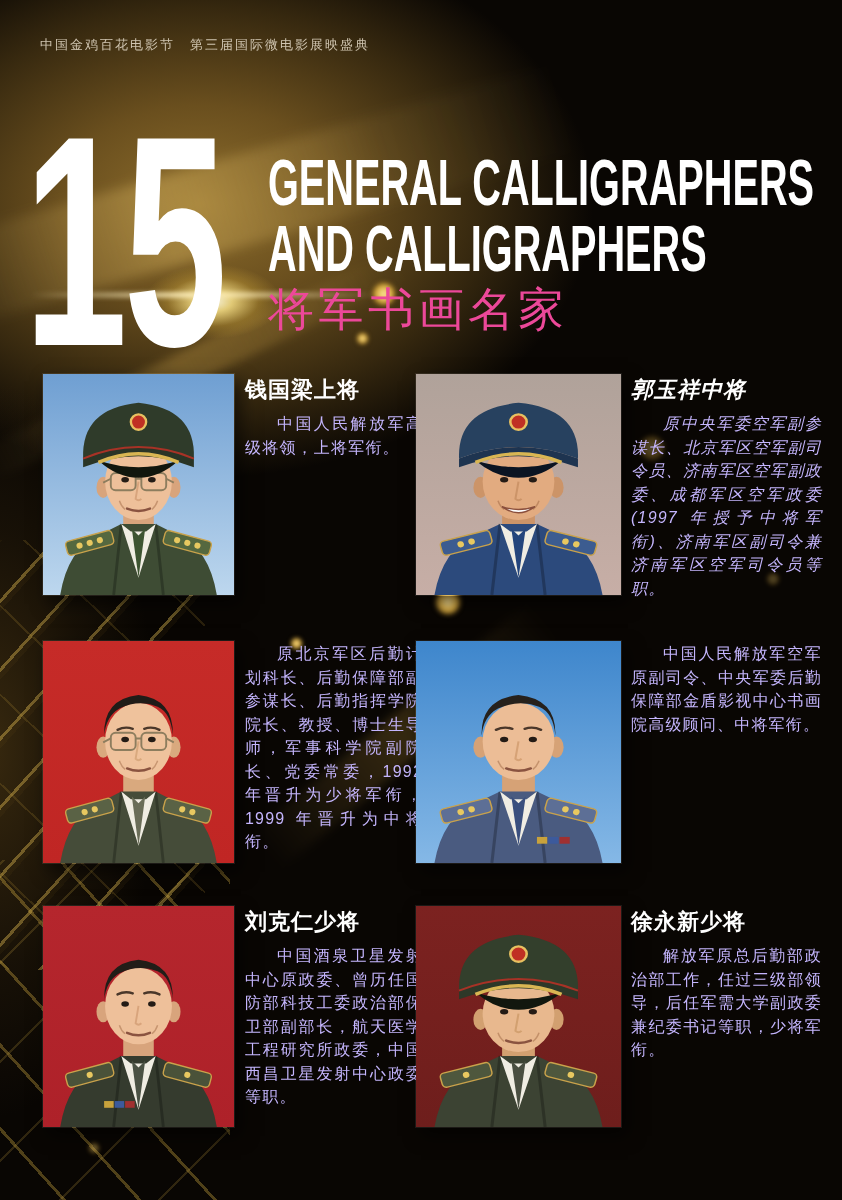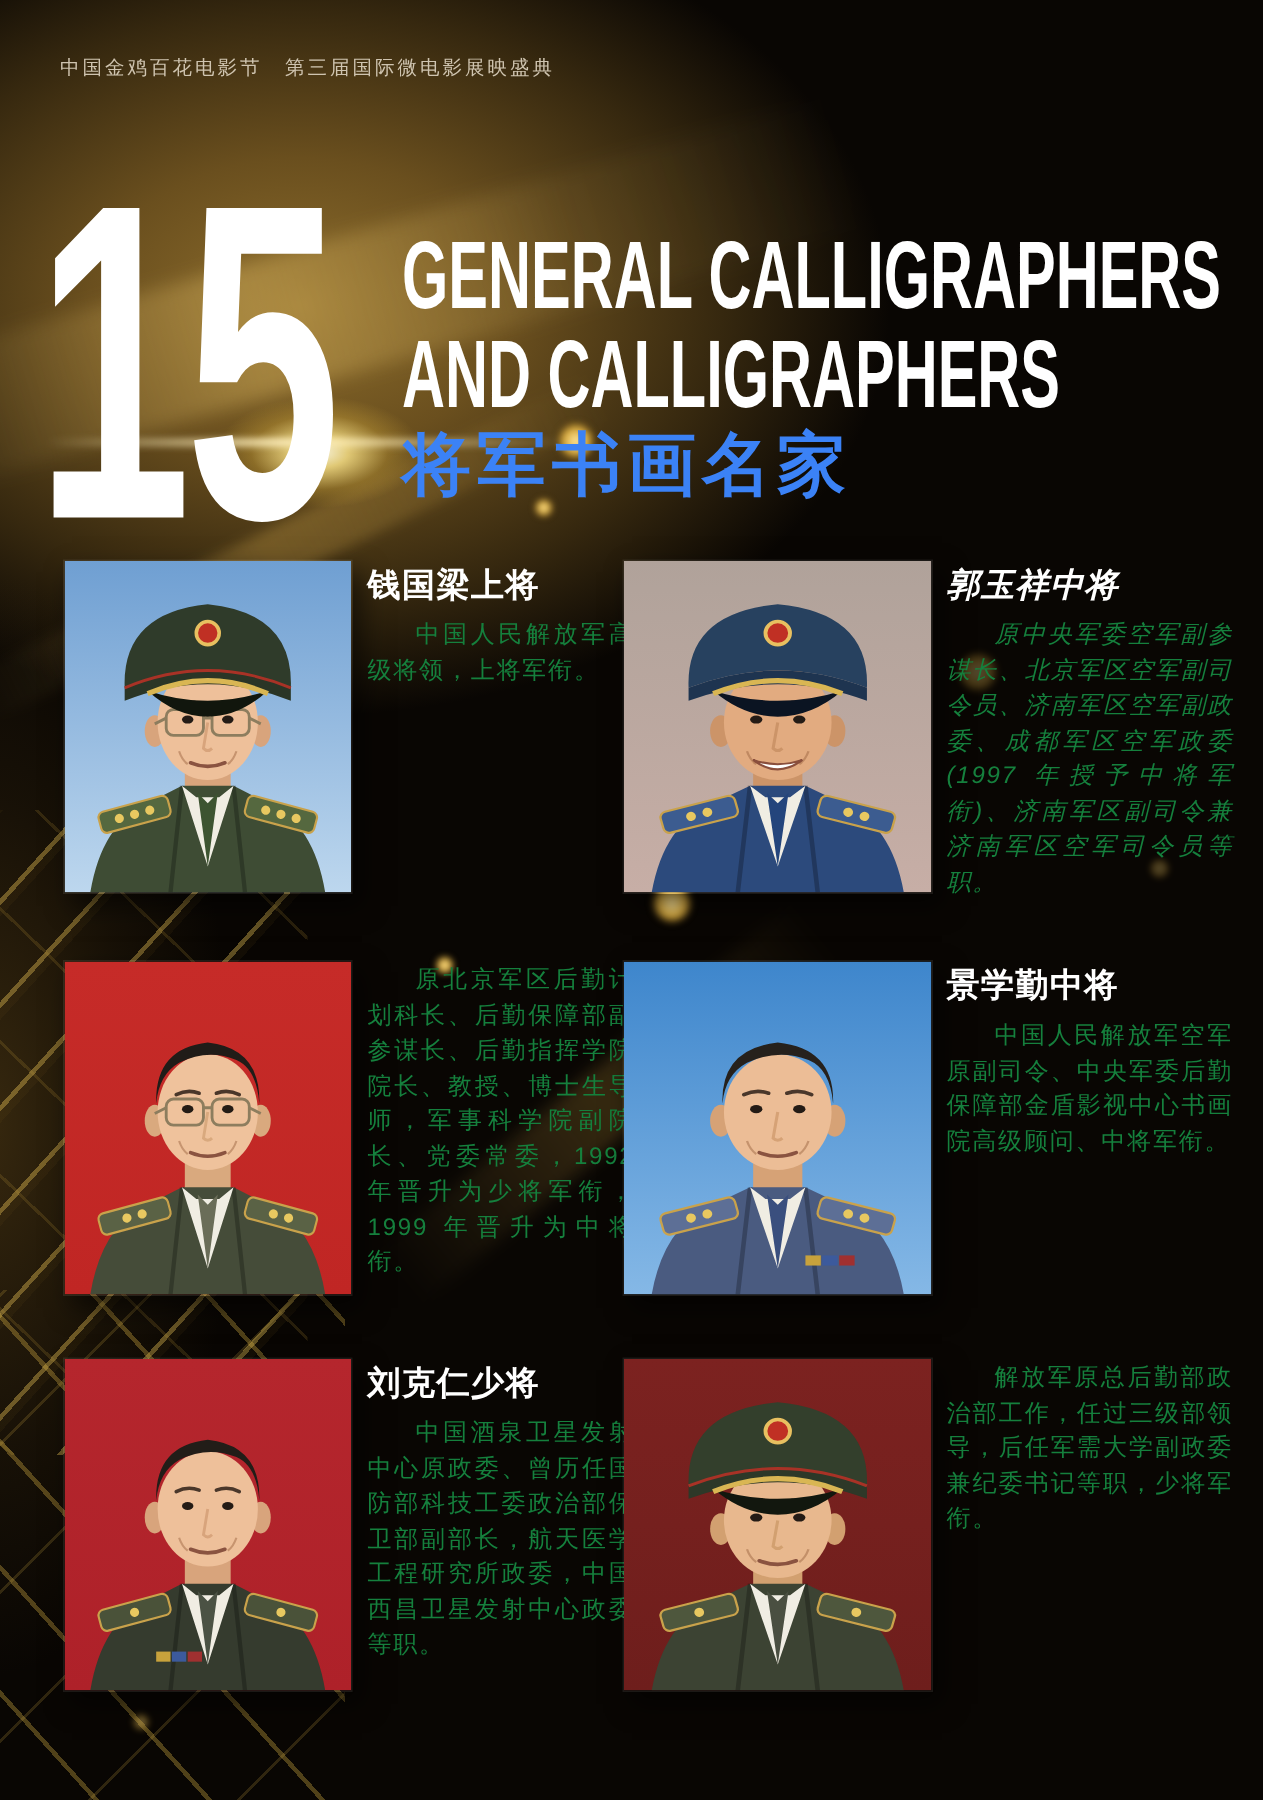--- a/index.html
+++ b/index.html
@@ -37,31 +37,31 @@
     background:radial-gradient(circle,#fffbe6 0%,#ffd877 30%,rgba(190,140,40,.35) 60%,transparent 72%)}
 
   
   .festival-line{position:absolute;left:40px;top:36px;font-size:13px;letter-spacing:2px;color:#cfc4b0}
   .big-number{position:absolute;left:24px;top:112px;font-size:300px;line-height:.86;font-weight:700;
     letter-spacing:-6px;transform:scaleX(.62);transform-origin:left top;color:#fff}
   .title-en{position:absolute;left:268px;font-size:64px;font-weight:700;line-height:1;white-space:nowrap;
     transform:scaleX(.62);transform-origin:left top;color:#fff}
   .title-en.l1{top:151px}
   .title-en.l2{top:217px}
-  .title-zh{position:absolute;left:268px;top:279px;font-size:46px;font-weight:700;letter-spacing:4px;color:#3b82f6}
+  .title-zh{position:absolute;left:268px;top:279px;font-size:46px;font-weight:400;letter-spacing:4px;color:#ec4899}
 
   
   .entry{position:absolute}
   .photo{position:absolute;left:0;top:0;border:1px solid rgba(255,255,255,.08);
     box-shadow:6px 8px 16px rgba(0,0,0,.55);overflow:hidden}
   .photo svg{display:block;width:100%;height:100%}
   .entry-text{position:absolute;top:2px}
   .entry-title{font-size:22px;font-weight:700;letter-spacing:1px;margin:0 0 7px;color:#fff}
   .entry-rank{}
-  .entry-bio{margin:0;font-size:16px;line-height:23.5px;letter-spacing:1.2px;color:#15803d;
+  .entry-bio{margin:0;font-size:16px;line-height:23.5px;letter-spacing:1.2px;color:#c4b5fd;
     text-align:justify;text-indent:2em}
 
   .page-number{position:absolute;left:0;right:0;top:1144px;text-align:center;font-size:15px;color:#eceade}
 </style>
 </head>
 <body>
 
 <div class="page">
 
   <div class="decor glow-main"></div>
@@ -297,23 +297,20 @@
               <ellipse cx="86" cy="102" rx="4" ry="2.8" fill="#241b15"></ellipse>
               <ellipse cx="114" cy="102" rx="4" ry="2.8" fill="#241b15"></ellipse>
               <path d="M100 104 l-3 18 q3 3 6 0" stroke="#d6a276" stroke-width="2" fill="none"></path>
               <path d="M80 124 q2 6 6 9 M120 124 q-2 6 -6 9" stroke="rgba(150,95,60,.45)" stroke-width="1.5" fill="none"></path>
               <path d="M88 132 q12 5 24 0" stroke="#8a5340" stroke-width="2.5" fill="none" stroke-linecap="round"></path>
             </g>
             <path d="M64 98 Q63 60 100 56 Q137 60 136 98 Q134 74 120 68 Q100 60 80 70 Q66 78 64 98 Z" fill="#26211c"></path>
           </svg>
         </figure>
     <div class="entry-text" style="left: 216px; width: 191px;">
-      <h2 class="entry-title">
-        <span class="entry-name">景学勤</span><span class="entry-rank">中将</span>
-      </h2>
       <p class="entry-bio">中国人民解放军空军原副司令、中央军委后勤保障部金盾影视中心书画院高级顾问、中将军衔。</p>
     </div>
   </article>
 
   <article class="entry" style="left: 42px; top: 905px;">
     <figure class="photo" style="width: 193px; height: 223px;">
           <svg viewBox="0 0 200 230" preserveAspectRatio="none" xmlns="http://www.w3.org/2000/svg">
             <defs>
               <linearGradient id="pg4" x1="0" y1="0" x2="0" y2="1">
                 <stop offset="0" stop-color="#b5262d"></stop>
@@ -401,18 +398,21 @@
             </g>
             <path d="M58 90 Q100 104 142 90 Q122 108 100 108 Q78 108 58 90 Z" fill="#12170e"></path>
             <path d="M42 88 Q40 36 100 30 Q160 36 158 88 Q100 64 42 88 Z" fill="#333f2c"></path>
             <path d="M42 88 Q100 64 158 88 L158 97 Q100 74 42 97 Z" fill="#2d3828"></path>
             <path d="M42 88 Q100 64 158 88" stroke="#a83226" stroke-width="2" fill="none"></path>
             <path d="M58 92 Q100 74 142 92" stroke="#d9b653" stroke-width="3.5" fill="none"></path>
             <circle cx="100" cy="50" r="8" fill="#c03024" stroke="#e8c060" stroke-width="2.5"></circle>
           </svg>
         </figure>
     <div class="entry-text" style="left: 216px; width: 191px;">
+      <h2 class="entry-title">
+        <span class="entry-name">徐永新</span><span class="entry-rank">少将</span>
+      </h2>
       <p class="entry-bio">解放军原总后勤部政治部工作，任过三级部领导，后任军需大学副政委兼纪委书记等职，少将军衔。</p>
     </div>
   </article>
 </main>
 
 </div>
 
 </body></html>

